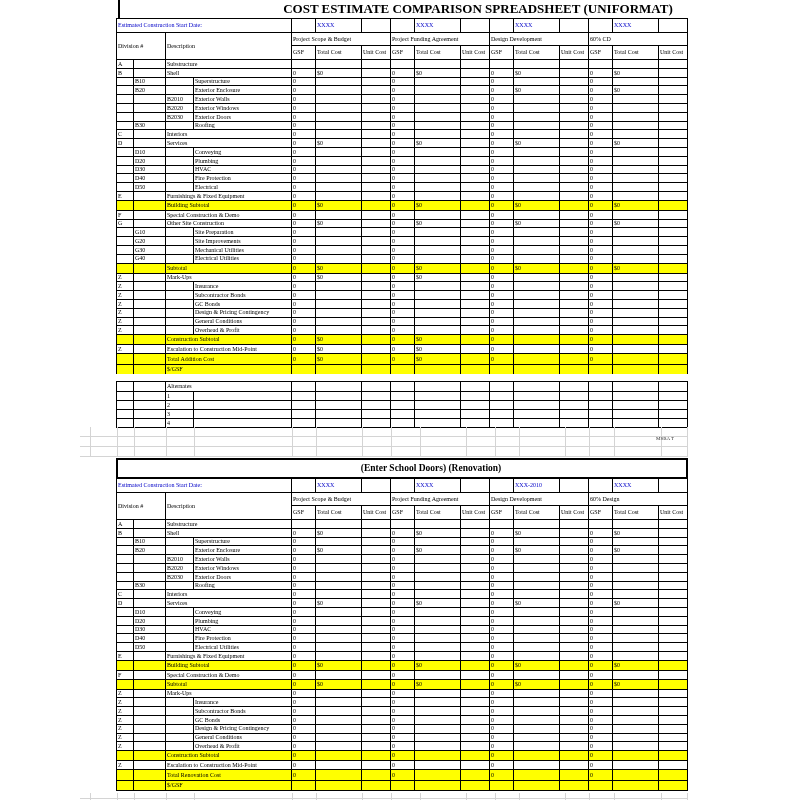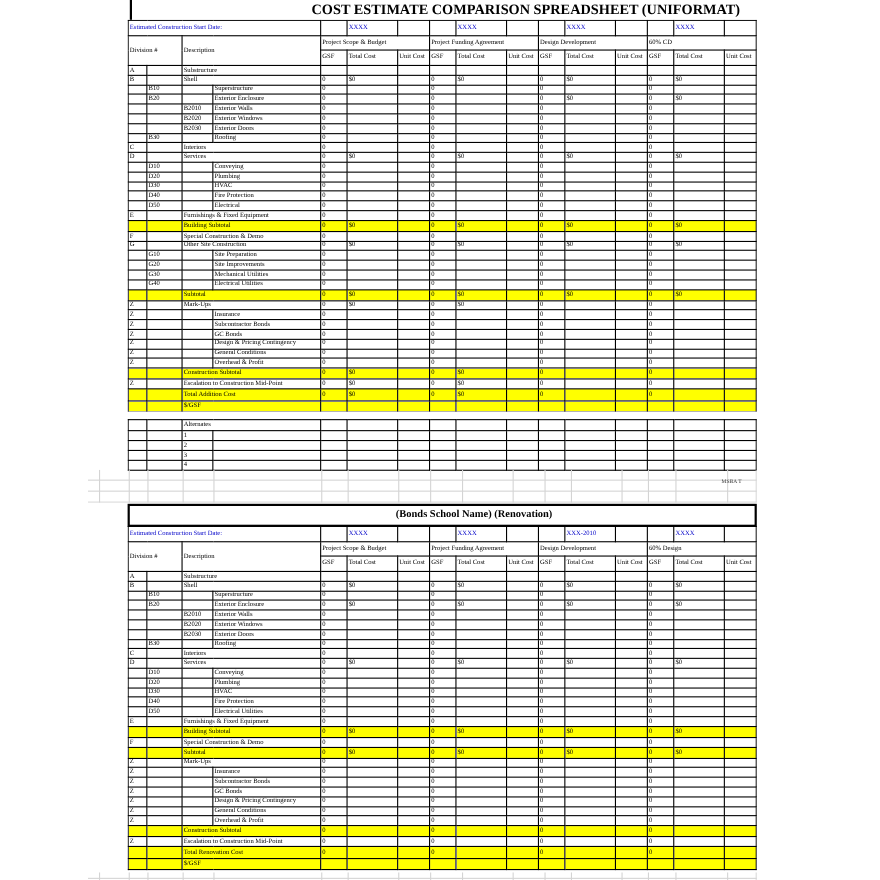--- a/index.html
+++ b/index.html
@@ -845,21 +845,21 @@
     <div class="abs faint" style="left: 534px; top: 0px; width: 1px; height: 30px;"></div>
     <div class="abs faint" style="left: 581px; top: 0px; width: 1px; height: 30px;"></div>
     <div class="abs faint" style="left: 607px; top: 0px; width: 1px; height: 30px;"></div>
     <div class="abs faint" style="left: 0px; top: 9px; width: 608px; height: 1px;"></div>
     <div class="abs faint" style="left: 0px; top: 19px; width: 608px; height: 1px;"></div>
     <div class="abs faint" style="left: 0px; top: 29px; width: 608px; height: 1px;"></div>
   </div>
 
 <div class="abs footnote">MSBA T</div>
 
-<div class="abs title2-box">(Bonds School Name) (Renovation)</div>
+<div class="abs title2-box">(Enter School Doors) (Renovation)</div>
 
 <div class="sheet-box" id="mount-sheet2" style="left:116px;top:478px;width:572px;height:318px;">
     <table class="sh">
       <colgroup>
         <col style="width: 17px;">
         <col style="width: 32px;">
         <col style="width: 28px;">
         <col style="width: 98px;">
         <col style="width: 24px;">
         <col style="width: 46px;">

